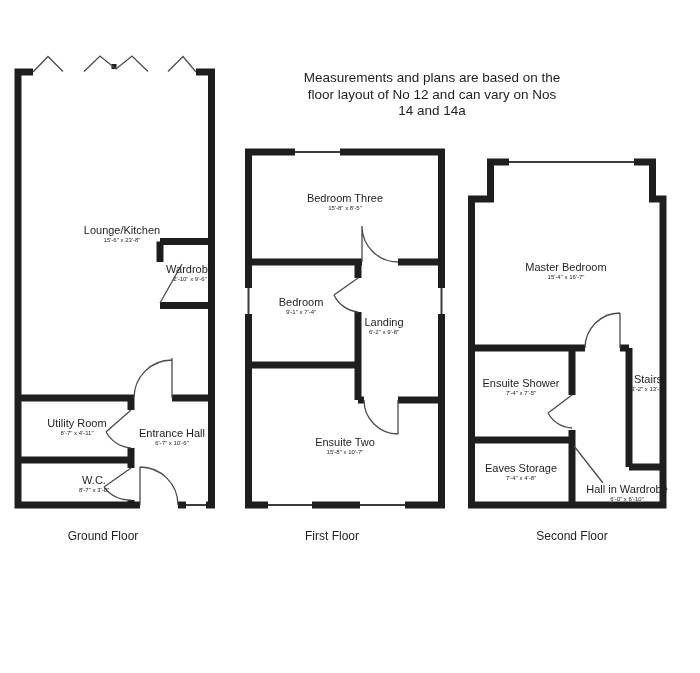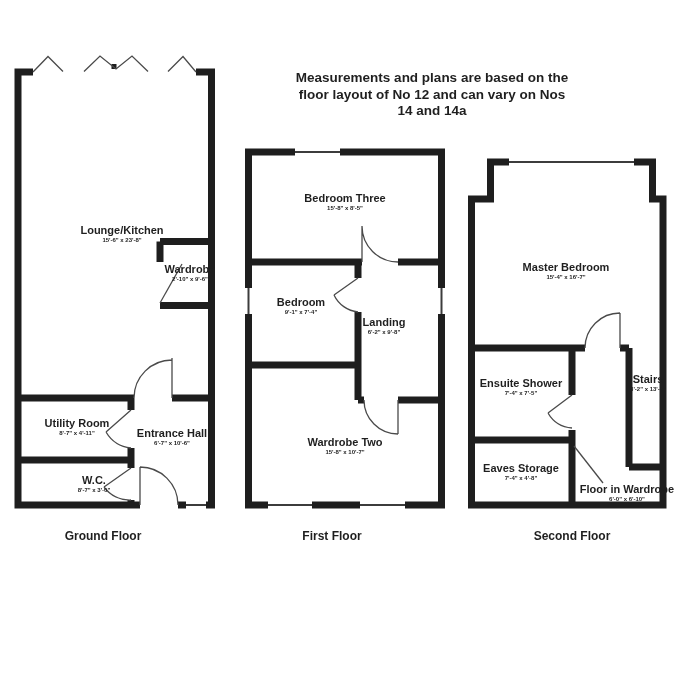--- a/index.html
+++ b/index.html
@@ -3,21 +3,21 @@
 <meta charset="utf-8">
 <style>
   :root{
     --background:#ffffff; --wall:#1e1e1e; --window-line:#3c3c3c;
     --door-line:#4a4a4a; --text:#1f1f1f;
   }
   html,body{margin:0;padding:0;background:var(--background);}
   .stage{
     position:relative;width:700px;height:573px;overflow:hidden;
     background:var(--background);
-    font-family:"Liberation Sans", sans-serif;color:var(--text);font-weight:bold;
+    font-family:"Liberation Sans", sans-serif;color:var(--text);
   }
   .plan-svg{position:absolute;left:0;top:0;}
   .wall{fill:none;stroke:var(--wall);stroke-width:7;stroke-linecap:butt;stroke-linejoin:miter;}
   .thin{fill:none;stroke:var(--door-line);stroke-width:1.3;}
   .win{fill:none;stroke:var(--window-line);stroke-width:2;}
   .room{
     position:absolute;transform:translateX(-50%);text-align:center;
     white-space:nowrap;color:var(--text);
   }
   .room .nm{font-size:11px;line-height:12px;}
@@ -148,21 +148,21 @@
     </div>
     <div class="room" style="left:301px;top:296px">
       <div class="nm">Bedroom</div>
       <div class="dm">9'-1" x 7'-4"</div>
     </div>
     <div class="room" style="left:384px;top:316px">
       <div class="nm">Landing</div>
       <div class="dm">6'-2" x 9'-8"</div>
     </div>
     <div class="room" style="left:345px;top:436px">
-      <div class="nm">Wardrobe Two</div>
+      <div class="nm">Ensuite Two</div>
       <div class="dm">15'-8" x 10'-7"</div>
     </div>
     <div class="floor-name" style="left:332px;top:529px">First Floor</div>
   </div>
 
   <div>
     <div class="room" style="left:566px;top:261px">
       <div class="nm">Master Bedroom</div>
       <div class="dm">15'-4" x 16'-7"</div>
     </div>
@@ -172,19 +172,19 @@
     </div>
     <div class="room" style="left:648px;top:373px">
       <div class="nm">Stairs</div>
       <div class="dm">3'-2" x 13'-3"</div>
     </div>
     <div class="room" style="left:521px;top:462px">
       <div class="nm">Eaves Storage</div>
       <div class="dm">7'-4" x 4'-8"</div>
     </div>
     <div class="room" style="left:627px;top:483px">
-      <div class="nm">Floor in Wardrobe</div>
+      <div class="nm">Hall in Wardrobe</div>
       <div class="dm">6'-0" x 6'-10"</div>
     </div>
     <div class="floor-name" style="left:572px;top:529px">Second Floor</div>
   </div>
 
 </div>
 
 </body></html>

